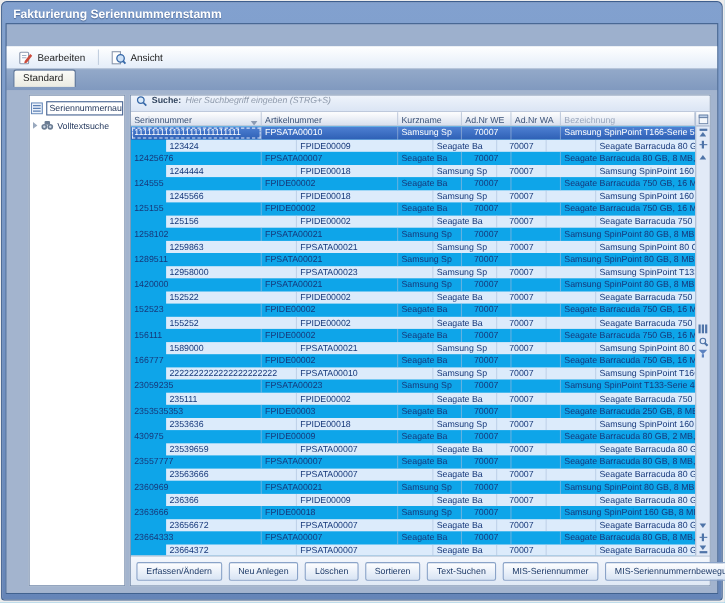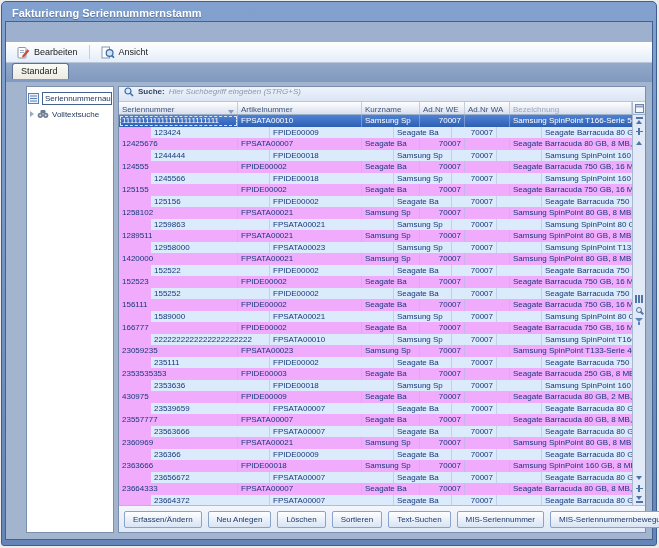--- a/index.html
+++ b/index.html
@@ -108,34 +108,34 @@
     display: flex; align-items: flex-end;
     padding: 0 3px; border-right: 1px solid #c2cdde;
     white-space: nowrap; overflow: hidden;
   }
   .h-cell.muted { color: #9aa7bd; }
   .sort-arrow {
     margin-left: auto; width: 0; height: 0;
     border-left: 3px solid transparent; border-right: 3px solid transparent;
     border-top: 4px solid #8b9ab2;
   }
-  .grid-body { flex: 1; overflow: hidden; background: #f0abfc; }
+  .grid-body { flex: 1; overflow: hidden; background: #0ea5e9; }
   .grid-row { height: 11.5px; font-size: 8px; color: #16387a; cursor: default; }
   .grid-row.alt { background: #dcebfb; margin-left: 32px; }
   .grid-row.selected {
     background: linear-gradient(#4f81d3, #2d5fb5);
     color: #fff;
   }
   .cell {
     padding: 0 3px; line-height: 11.5px;
     white-space: nowrap; overflow: hidden;
     border-right: 1px solid rgba(170,190,218,.55);
   }
   .cell:last-child { border-right: none; }
-  .cell.num { text-align: right; }
+  .cell.num { text-align: center; }
   .grid-row.selected .cell:first-child { outline: 1px dashed #d9e4f6; outline-offset: -2px; }
   
   .grid-strip {
     width: 13px; flex: 0 0 13px;
     background: #e2eaf7; border-left: 1px solid #a9b8cf;
     display: flex; flex-direction: column; align-items: center;
   }
   .strip-head {
     width: 100%; height: 13px; flex: 0 0 13px;
     background: linear-gradient(#fefefe, #d8e0ee);

